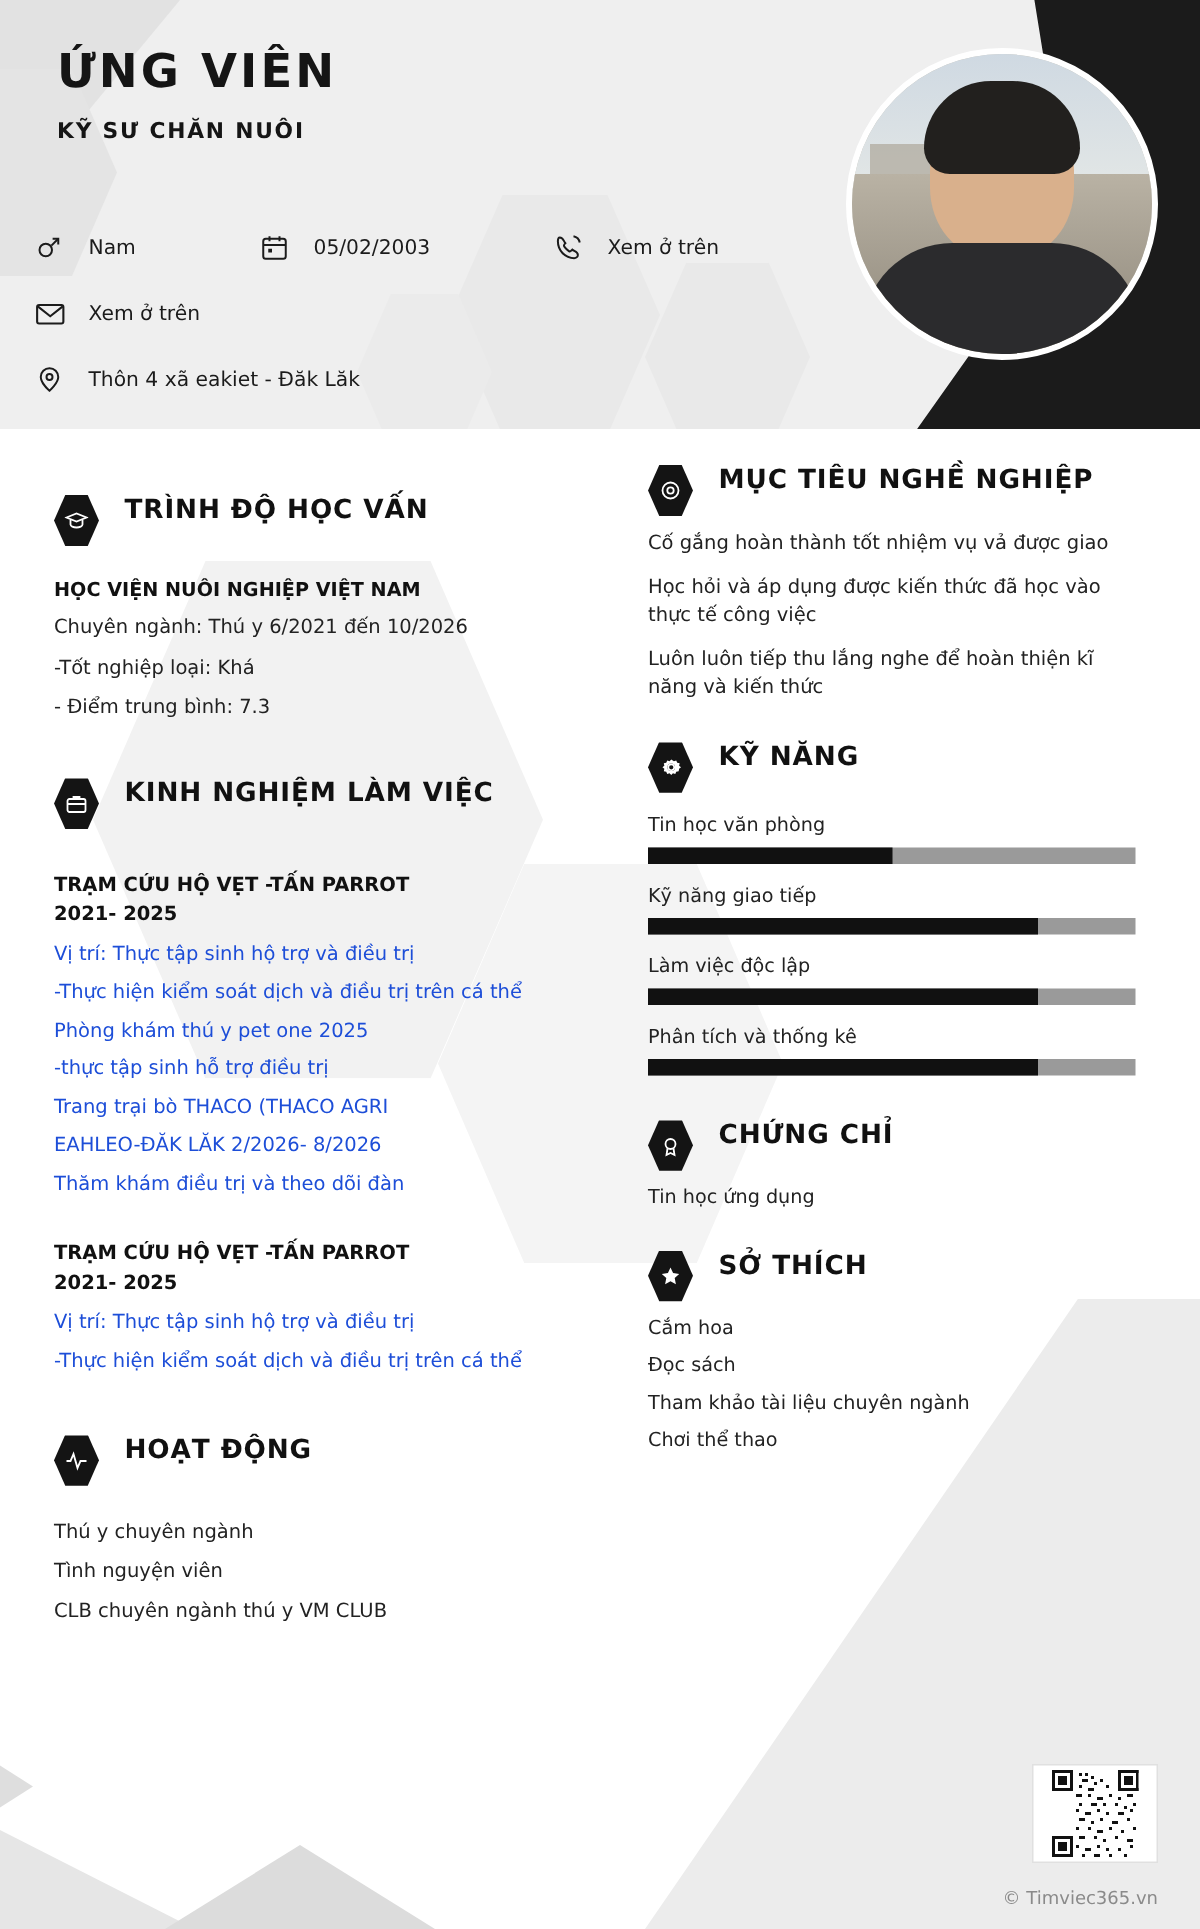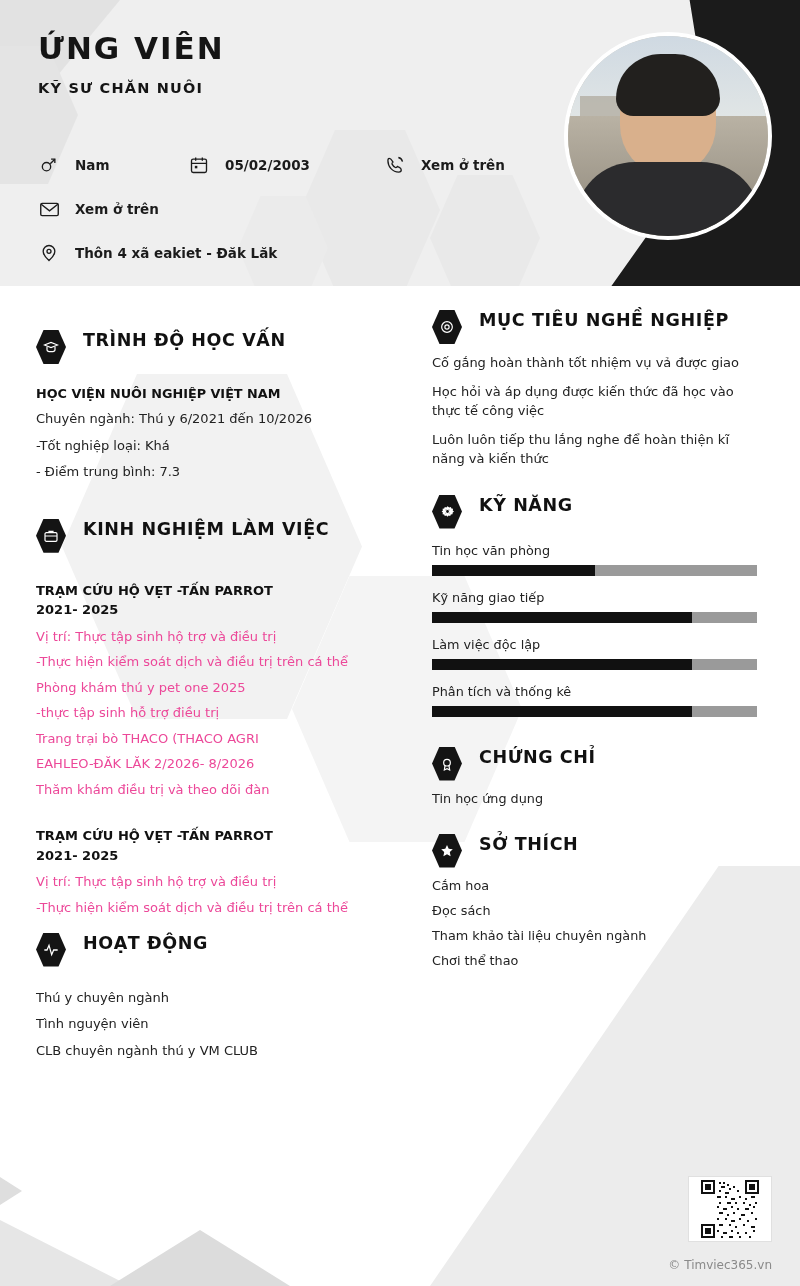--- a/index.html
+++ b/index.html
@@ -72,21 +72,21 @@
     background: #22201e;
   }
   .photo-body {
     position:absolute; left:50%; bottom:-6%; transform:translateX(-50%);
     width: 186px; height: 86px; border-radius: 60px 60px 0 0;
     background: #2b2b2d;
   }
   .photo-neck{ position:absolute; left:50%; top:58%; transform:translateX(-50%); width:46px; height:40px; background:#c99c78;}
 
   
-  .contacts { position: absolute; left: 36px; top: 152px; width: 520px; font-weight: bold; }
+  .contacts { position: absolute; left: 20px; top: 152px; width: 520px; }
   .c-row { display: flex; align-items: center; margin-bottom: 18px; }
   .c-item { display: flex; align-items: center; }
   .c-icon { width: 26px; height: 26px; flex: 0 0 26px; color:#1c1c1c; display:flex; align-items:center; justify-content:center;}
   .c-text { margin-left: 13px; font-size: 13.5px; color: #1b1b1b; }
   .col-1 { width: 150px; }
   .col-2 { width: 196px; }
 
   
   .body-area { position: relative; height: 1000px; background: #fff; }
   .bg-hex-big {
@@ -124,21 +124,21 @@
     color: #fff;
   }
   .sec-title { margin-left: 17px; font-size: 17.5px; font-weight: bold; letter-spacing: .6px; color:#111; }
 
   .edu-block { margin-top: 22px; }
   .edu-school { font-size: 12.8px; font-weight: bold; color:#111; margin-bottom: 9px; }
   .ln { font-size: 13px; color: #222; margin-bottom: 9px; line-height: 1.35; }
 
   .exp-item { margin-top: 16px; }
   .exp-title { font-size: 13px; font-weight: bold; color:#111; line-height: 1.5; }
-  .exp-line { font-size: 13px; color: #ec4899; margin-top: 8px; line-height: 1.35; }
+  .exp-line { font-size: 13px; color: #1d4ed8; margin-top: 8px; line-height: 1.35; }
 
   .act-list { margin-top: 22px; }
 
   
   .goal-line { font-size: 13px; color:#222; margin-top: 9px; line-height: 1.5; }
 
   .skill { margin-top: 14px; }
   .skill-name { font-size: 12.8px; color: #222; margin-bottom: 7px; }
   .bar-bg { position: relative; height: 11px; background: #9a9a9a; width: 325px; }
   .bar-fill { position:absolute; left:0; top:0; height: 11px; background: #111; }
@@ -296,21 +296,21 @@
           <div class="exp-line">Thăm khám điều trị và theo dõi đàn</div>
         </div>
 
         <div class="exp-item" style="margin-top:28px">
           <div class="exp-title">TRẠM CỨU HỘ VẸT -TẤN PARROT</div>
           <div class="exp-title">2021- 2025</div>
           <div class="exp-line">Vị trí: Thực tập sinh hộ trợ và điều trị</div>
           <div class="exp-line">-Thực hiện kiểm soát dịch và điều trị trên cá thể</div>
         </div>
 
-        <div class="sec-head" style="margin-top:16px">
+        <div class="sec-head" style="margin-top:40px">
           <span class="sec-badge">
             <svg width="16" height="16" viewBox="0 0 24 24" fill="none" stroke="#fff" stroke-width="1.9">
               <path d="M2 12h4l3-7 4 14 3-7h6"></path>
             </svg>
           </span>
           <span class="sec-title">HOẠT ĐỘNG</span>
         </div>
 
         <div class="act-list">
           <div class="ln">Thú y chuyên ngành</div>

